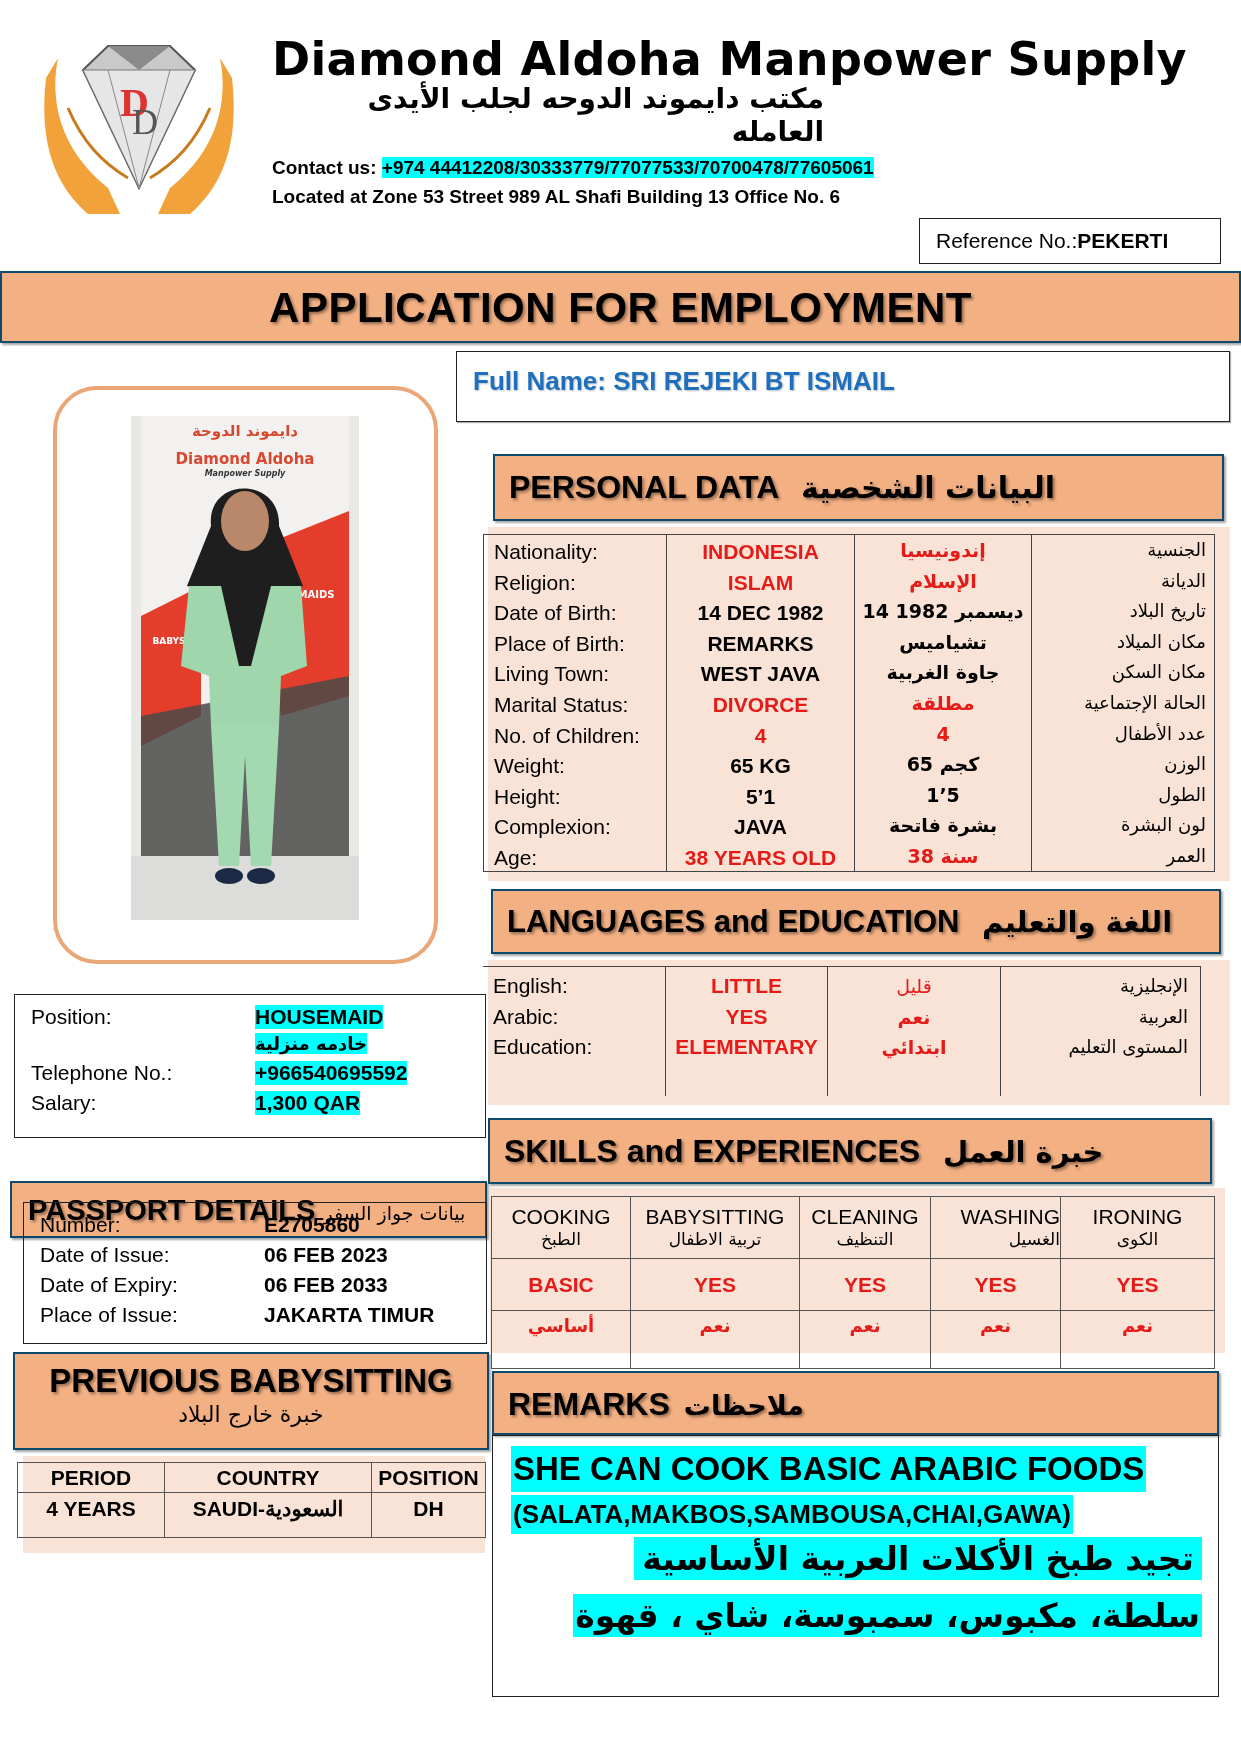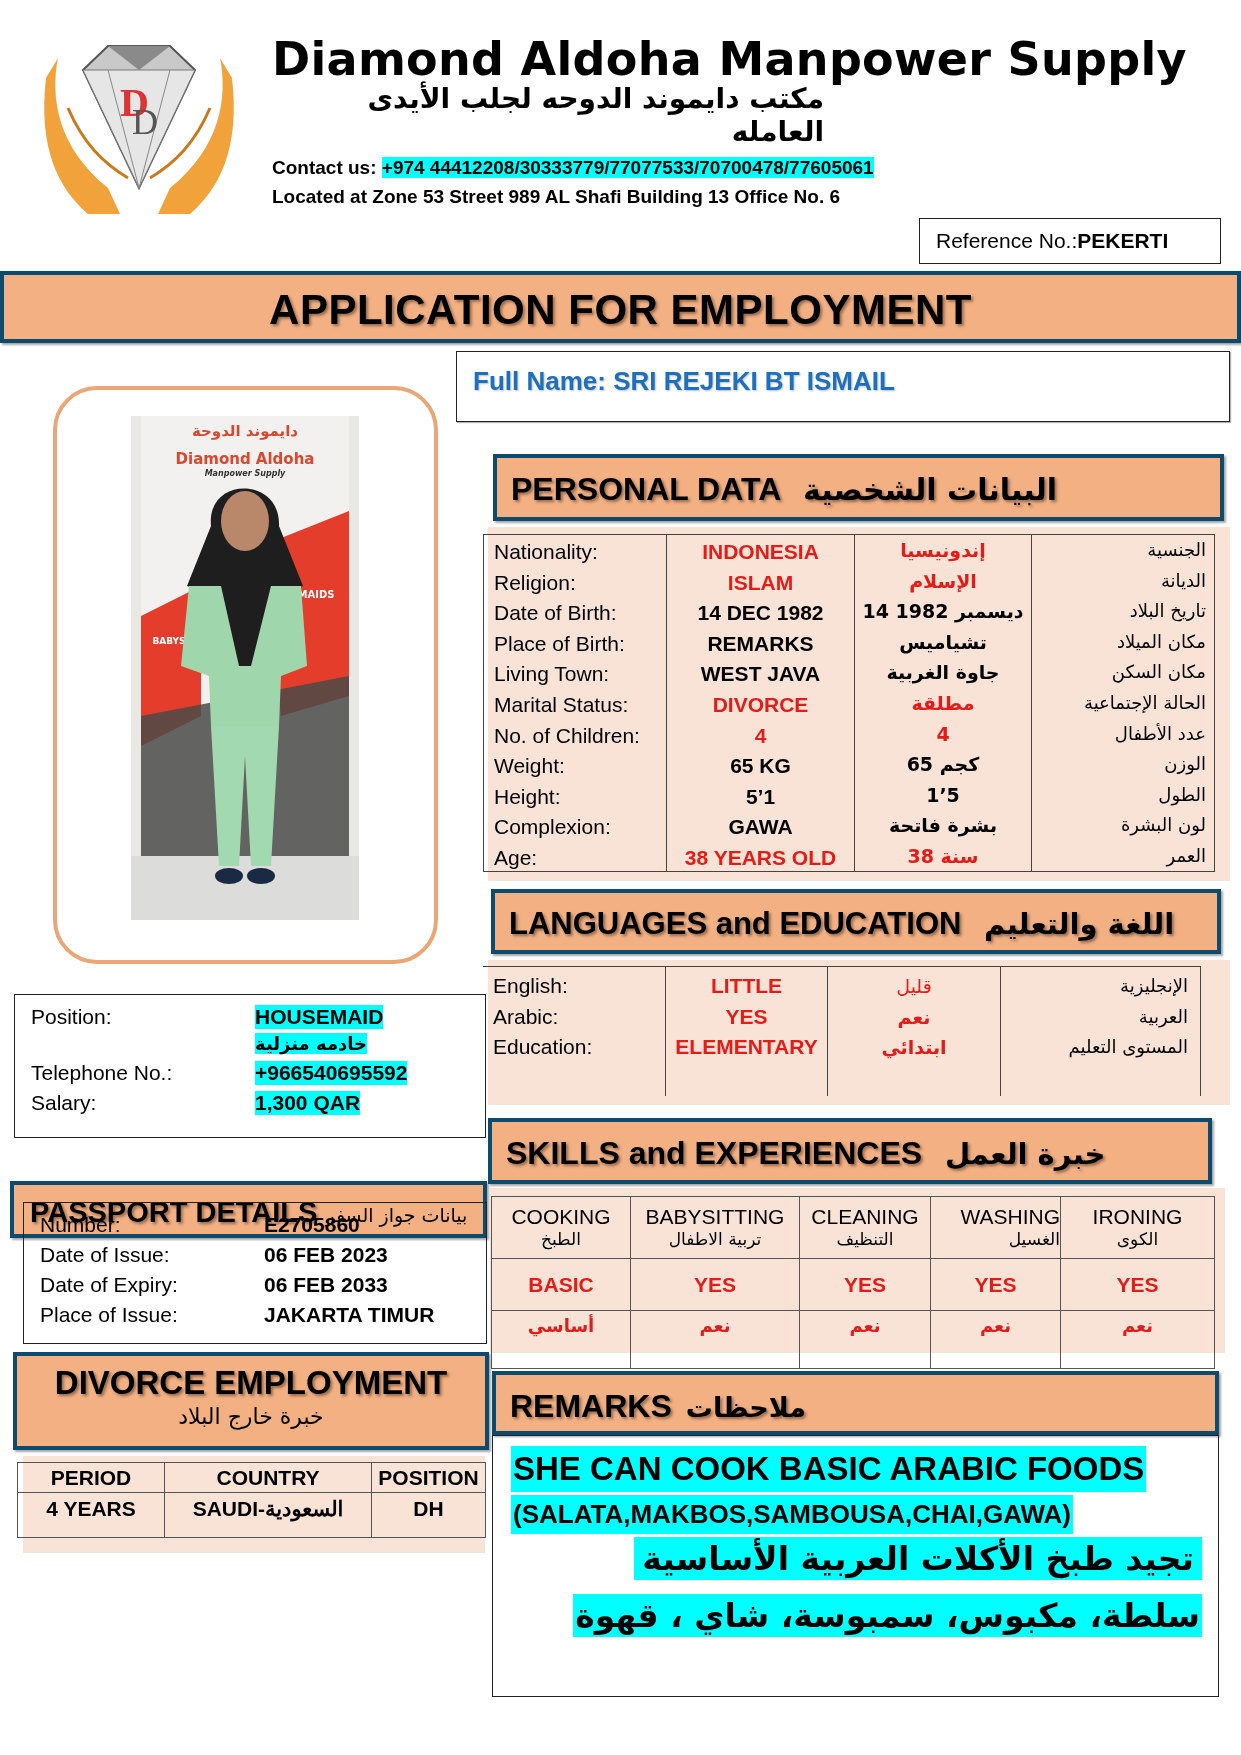--- a/index.html
+++ b/index.html
@@ -13,21 +13,21 @@
 
   
   #logo { left: 28px; top: 38px; width: 222px; height: 176px; }
   #company-en { left: 272px; top: 32px; font-size: 46px; font-weight: bold; font-family: "DejaVu Sans", sans-serif; letter-spacing: 0.3px; }
   #company-ar { left: 272px; top: 82px; font-size: 28px; font-weight: bold; font-family: "DejaVu Sans", sans-serif; direction: rtl; width: 552px; text-align: right; }
   #contact-line { left: 272px; top: 157px; font-size: 19px; font-weight: bold; font-family: "Liberation Sans Narrow", "Liberation Sans", sans-serif; }
   #address-line { left: 272px; top: 186px; font-size: 19px; font-weight: bold; }
   #ref-box { left: 919px; top: 218px; width: 302px; height: 46px; border: 1.5px solid #222; font-size: 21px; padding: 10px 16px; white-space: nowrap; }
 
   
-  .sec-head { position: absolute; background: #f3b083; border: 4px solid #0c4a6e; box-shadow: 2px 2px 2px rgba(0,0,0,0.35); }
+  .sec-head { position: absolute; background: #f3b083; border: 2px solid #0c4a6e; box-shadow: 2px 2px 2px rgba(0,0,0,0.35); }
   .sec-title { font-weight: bold; text-shadow: 2px 2px 3px rgba(0,0,0,0.4); white-space: nowrap; }
 
   #main-title { left: 0; top: 271px; width: 1241px; height: 72px; }
   #main-title .sec-title { font-size: 42px; text-align: center; line-height: 70px; letter-spacing: 0.5px; }
 
   #name-box { left: 456px; top: 351px; width: 774px; height: 71px; border: 1.5px solid #222; box-shadow: 1px 1px 1px rgba(0,0,0,0.3); padding: 14px 16px; }
   #name-box span { font-size: 26px; font-weight: bold; color: #1f6fbf; text-shadow: 1px 1px 2px rgba(0,0,0,0.25); }
 
   
   #photo-frame { left: 53px; top: 386px; width: 385px; height: 578px; border: 4px solid #e9a676; border-radius: 44px; }
@@ -172,21 +172,21 @@
   <div class="pcol" style="left:182px;width:188px;padding-top:2px;">
     <div class="prow-val red">INDONESIA</div>
     <div class="prow-val red">ISLAM</div>
     <div class="prow-val">14 DEC 1982</div>
     <div class="prow-val">REMARKS</div>
     <div class="prow-val">WEST JAVA</div>
     <div class="prow-val red">DIVORCE</div>
     <div class="prow-val red">4</div>
     <div class="prow-val">65 KG</div>
     <div class="prow-val">5’1</div>
-    <div class="prow-val">GAWA</div>
+    <div class="prow-val">JAVA</div>
     <div class="prow-val red">38 YEARS OLD</div>
   </div>
   <div class="pcol" style="left:370px;width:177px;padding-top:0;">
     <div class="prow-ar red">إندونيسيا</div>
     <div class="prow-ar red">الإسلام</div>
     <div class="prow-ar">ديسمبر 1982 14</div>
     <div class="prow-ar">تشياميس</div>
     <div class="prow-ar">جاوة الغربية</div>
     <div class="prow-ar red">مطلقة</div>
     <div class="prow-ar red">4</div>
@@ -255,21 +255,21 @@
   <div class="pp-val" style="top:10px;">E2705860</div>
   <div class="pp-lbl" style="top:40px;">Date of Issue:</div>
   <div class="pp-val" style="top:40px;">06 FEB 2023</div>
   <div class="pp-lbl" style="top:70px;">Date of Expiry:</div>
   <div class="pp-val" style="top:70px;">06 FEB 2033</div>
   <div class="pp-lbl" style="top:100px;">Place of Issue:</div>
   <div class="pp-val" style="top:100px;">JAKARTA TIMUR</div>
 </div>
 
 <div class="sec-head" id="prev-head">
-  <div class="sec-title t1">DIVORCE EMPLOYMENT</div>
+  <div class="sec-title t1">PREVIOUS BABYSITTING</div>
   <div class="t2">خبرة خارج البلاد</div>
 </div>
 <div class="abs" id="prev-bg"></div>
 <table class="abs" id="prev-table">
   <tbody>
       <tr>
     <td style="width:147px;">PERIOD</td>
     <td style="width:207px;">COUNTRY</td>
     <td>POSITION</td>
   </tr>

